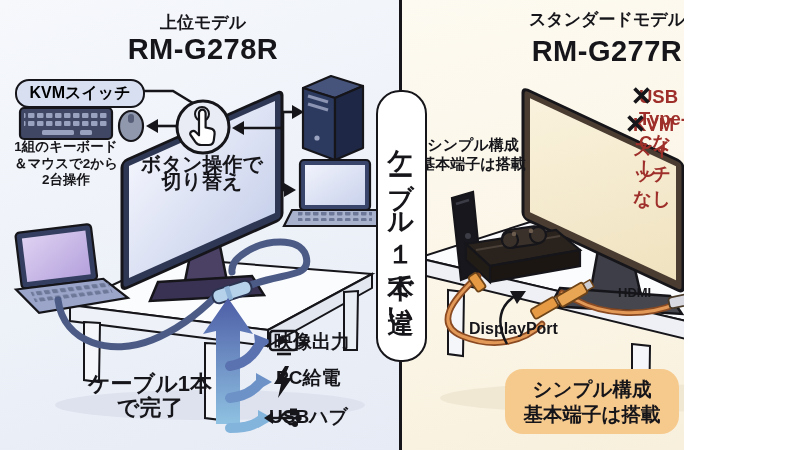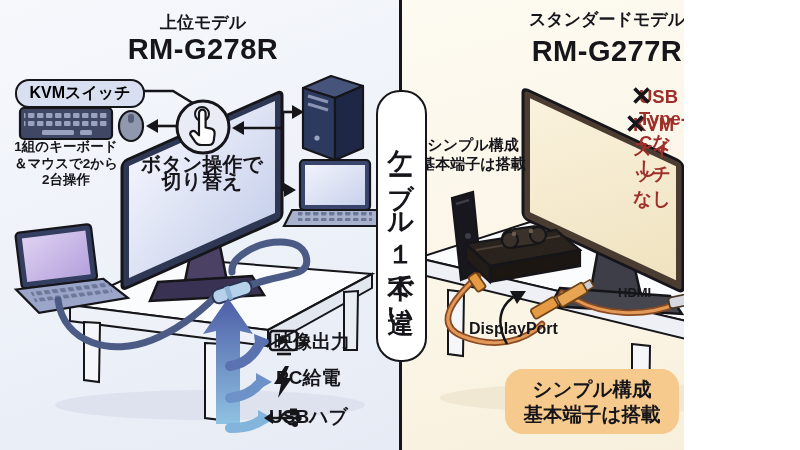--- a/index.html
+++ b/index.html
@@ -263,20 +263,24 @@
     <div>1組のキーボード</div>
     <div>＆マウスで2から</div>
     <div>2台操作</div>
   </div>
 
   <div class="txt ctr" id="button-note">
     <div>ボタン操作で</div>
     <div>切り替え</div>
   </div>
 
+  <div class="txt ctr" id="cable-note">
+    <div>ケーブル1本</div>
+    <div>で完了</div>
+  </div>
 
   <div class="feature-row" style="left:268px;top:329px;">
     <span>
       <svg width="32" height="28" viewBox="0 0 32 28">
         <rect x="2" y="2" width="27" height="19" rx="3" fill="none" stroke="#15151a" stroke-width="2.6"></rect>
         <path d="M12,7 L12,16 L21,11.5 Z" fill="#15151a"></path>
         <path d="M9,25 H23" stroke="#15151a" stroke-width="2.6"></path>
       </svg>
     </span>
     <span class="feature-label">映像出力</span>

